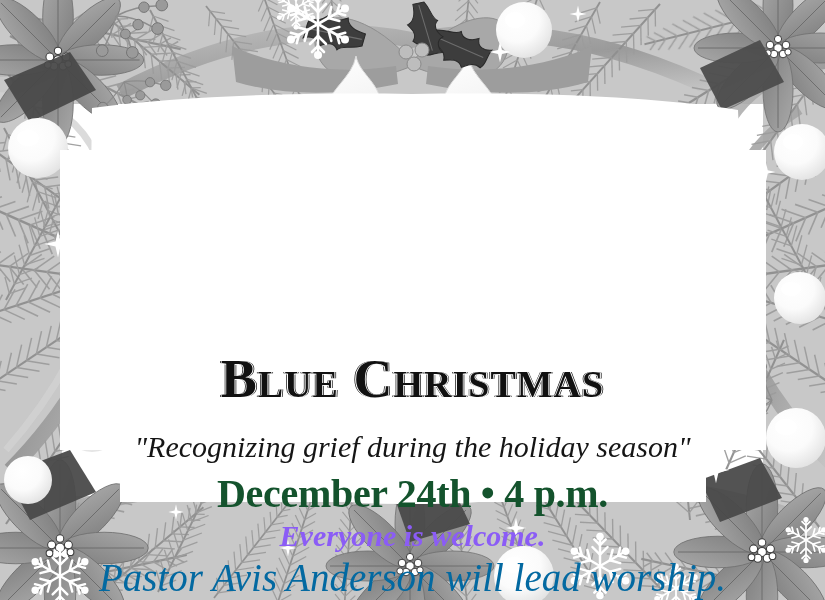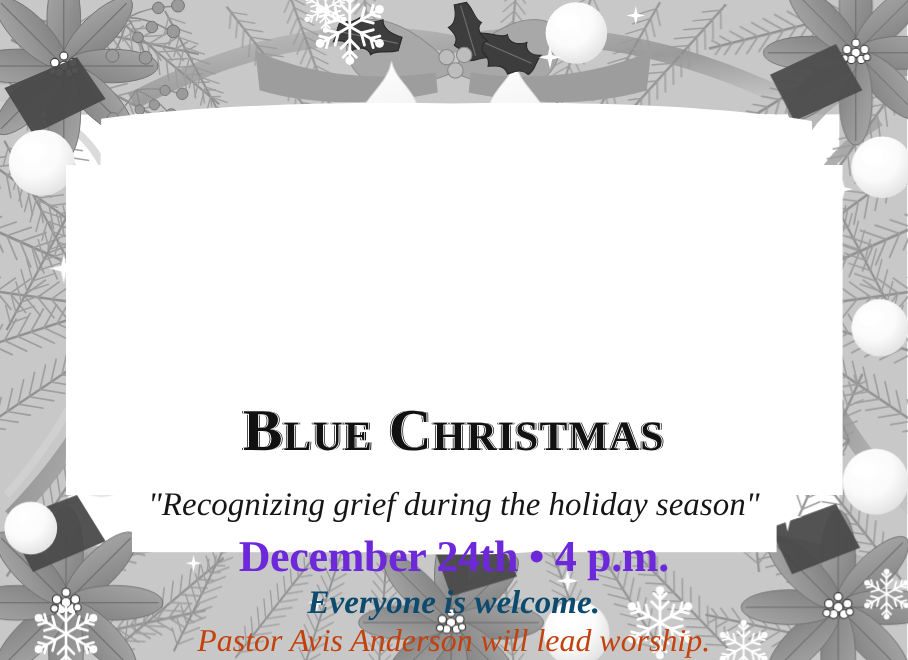--- a/index.html
+++ b/index.html
@@ -22,34 +22,34 @@
          0.9px 0 0 #fff, -0.9px 0 0 #fff,
          0 0.7px 0 rgba(255,255,255,.85),
          1.6px 0 0 #111, -1.6px 0 0 #111;
       white-space:nowrap;
   }
   #subtitle{
       margin-top:24px;font-style:italic;font-size:30px;color:#151515;
       white-space:nowrap;font-family:"Liberation Serif",serif;
   }
   #datetime{
-      margin-top:6px;font-weight:700;font-size:40px;color:#6d28d9;
+      margin-top:6px;font-weight:700;font-size:40px;color:#14532d;
       letter-spacing:-0.3px;white-space:nowrap;
       font-family:"Liberation Serif",serif;
   }
   #venue{
       margin-top:2px;font-size:33px;color:#111;white-space:nowrap;
       font-family:"Liberation Serif",serif;
   }
   #welcome{
-      margin-top:2px;font-size:30px;font-weight:700;font-style:italic;color:#0c4a6e;
+      margin-top:2px;font-size:30px;font-weight:700;font-style:italic;color:#8b5cf6;
       white-space:nowrap;font-family:"Liberation Serif",serif;
   }
   #officiant{
-      margin-top:2px;font-size:29px;font-style:italic;color:#c2410c;
+      margin-top:2px;font-size:39px;font-style:italic;color:#0369a1;
       white-space:nowrap;font-family:"Liberation Serif",serif;
   }
 </style>
 </head>
 <body>
 
 <div id="poster">
 
   <svg id="border-frame" width="825" height="600" viewBox="0 0 825 600">
     <defs>

